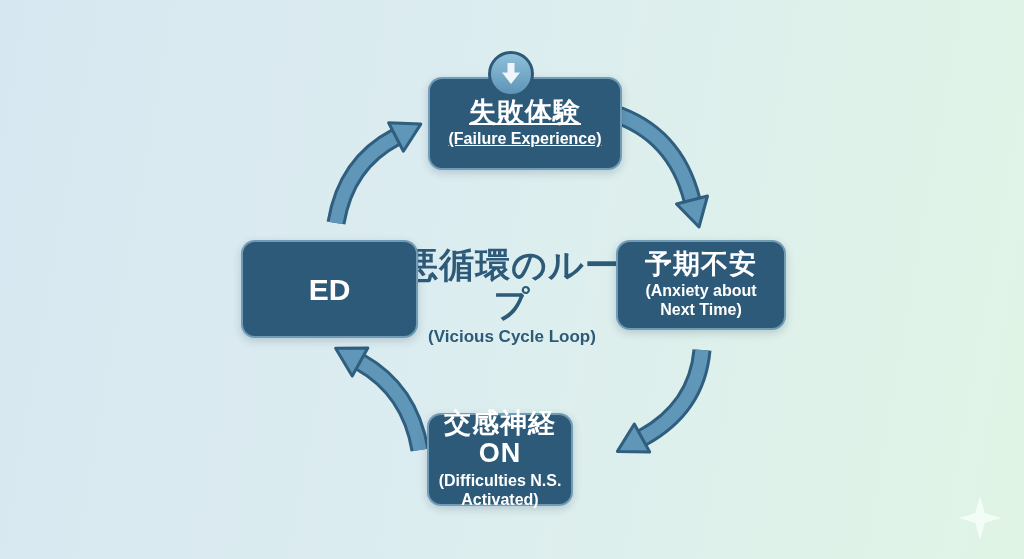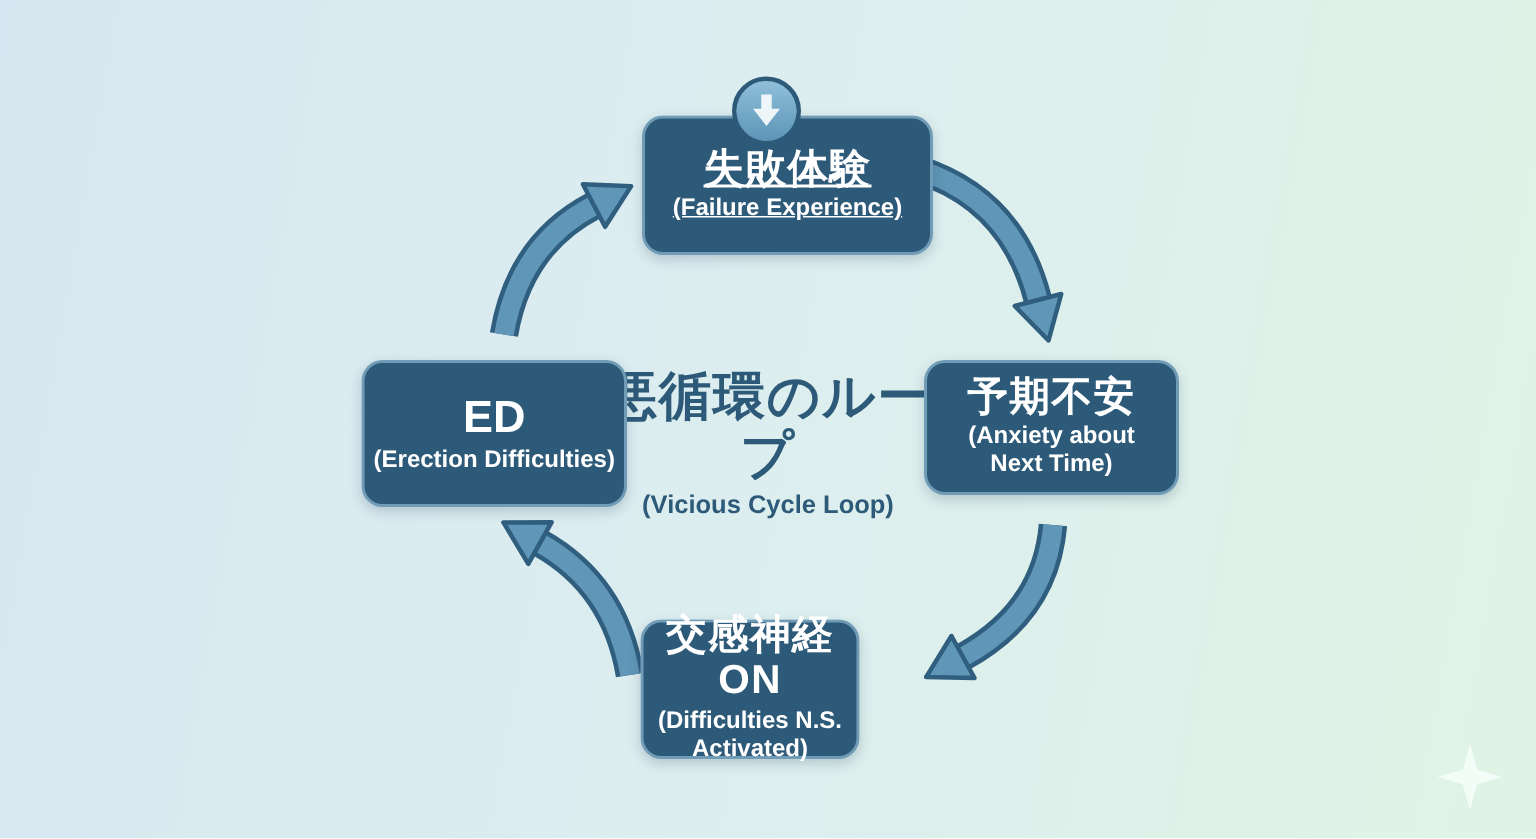--- a/index.html
+++ b/index.html
@@ -77,21 +77,20 @@
     <div class="node-en">(Anxiety about Next Time)</div>
   </div>
 
   <div class="node node-bottom">
     <div class="node-jp">交感神経ON</div>
     <div class="node-en">(Difficulties N.S. Activated)</div>
   </div>
 
   <div class="node node-left">
     <div class="node-jp">ED</div>
-    <div class="node-en">(Erection Difficulties)</div>
   </div>
 
   <div class="center-label">
     <div class="center-jp">悪循環のループ</div>
     <div class="center-en">(Vicious Cycle Loop)</div>
   </div>
 
   <svg class="arrow arr-tr" width="140" height="140" viewBox="0 0 140 140">
     <path d="M12 18 Q75 38 92 105" fill="none" stroke="#2f5e7e" stroke-width="19" stroke-linecap="butt"></path>
     <path d="M12 18 Q75 38 92 105" fill="none" stroke="#6096b7" stroke-width="13" stroke-linecap="butt"></path>

